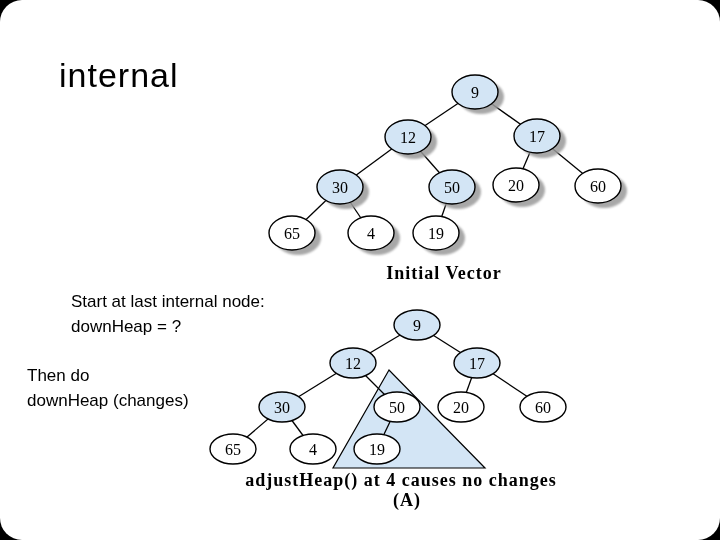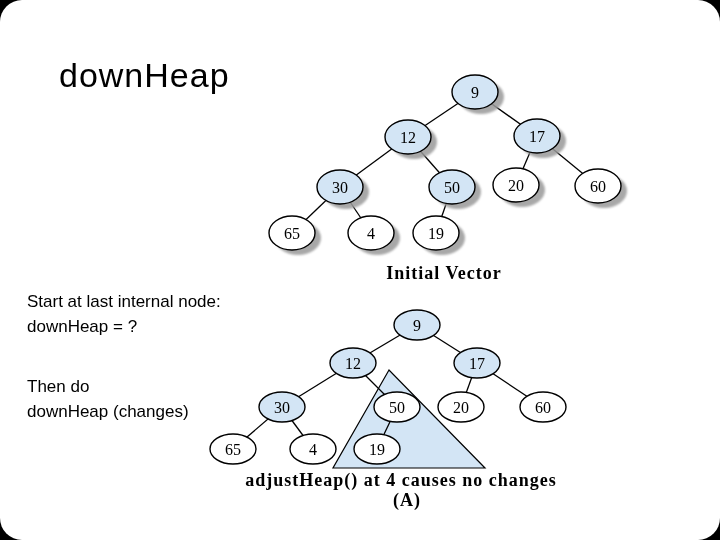--- a/index.html
+++ b/index.html
@@ -25,22 +25,22 @@
     white-space: nowrap;
   }
   .text-block {
     position: absolute;
     left: 27px;
     color: #000000;
     font-size: 17px;
     line-height: 25px;
     white-space: nowrap;
   }
-  #para1 { top: 289px; }
-  #para2 { top: 374px; }
+  #para1 { top: 289px; margin-left: 44px; }
+  #para2 { top: 363px; }
   .tree-svg { position: absolute; }
   #tree1 { left: 250px; top: 60px; }
   #tree2 { left: 195px; top: 298px; }
   .edge { stroke: #000000; stroke-width: 1.3; }
   .node-ellipse { stroke: #000000; stroke-width: 1.4; }
   .node-shadow { fill: #9a9a9a; opacity: 0.85; }
   .node-value {
     font-family: "Liberation Serif", serif;
     font-size: 16px;
     fill: #000000;
@@ -54,21 +54,21 @@
     fill: #000000;
     text-anchor: middle;
   }
   .triangle { fill: #d3e5f5; stroke: #000000; stroke-width: 1.2; }
 </style>
 </head>
 <body>
 
 <div id="slide">
 
-  <div class="slide-title">downHeap</div>
+  <div class="slide-title">internal</div>
 
   <div class="text-block" id="para1">
     <div>Start at last internal node:</div>
     <div>downHeap = ?</div>
   </div>
   <div class="text-block" id="para2">
     <div>Then do</div>
     <div>downHeap (changes)</div>
   </div>
 

